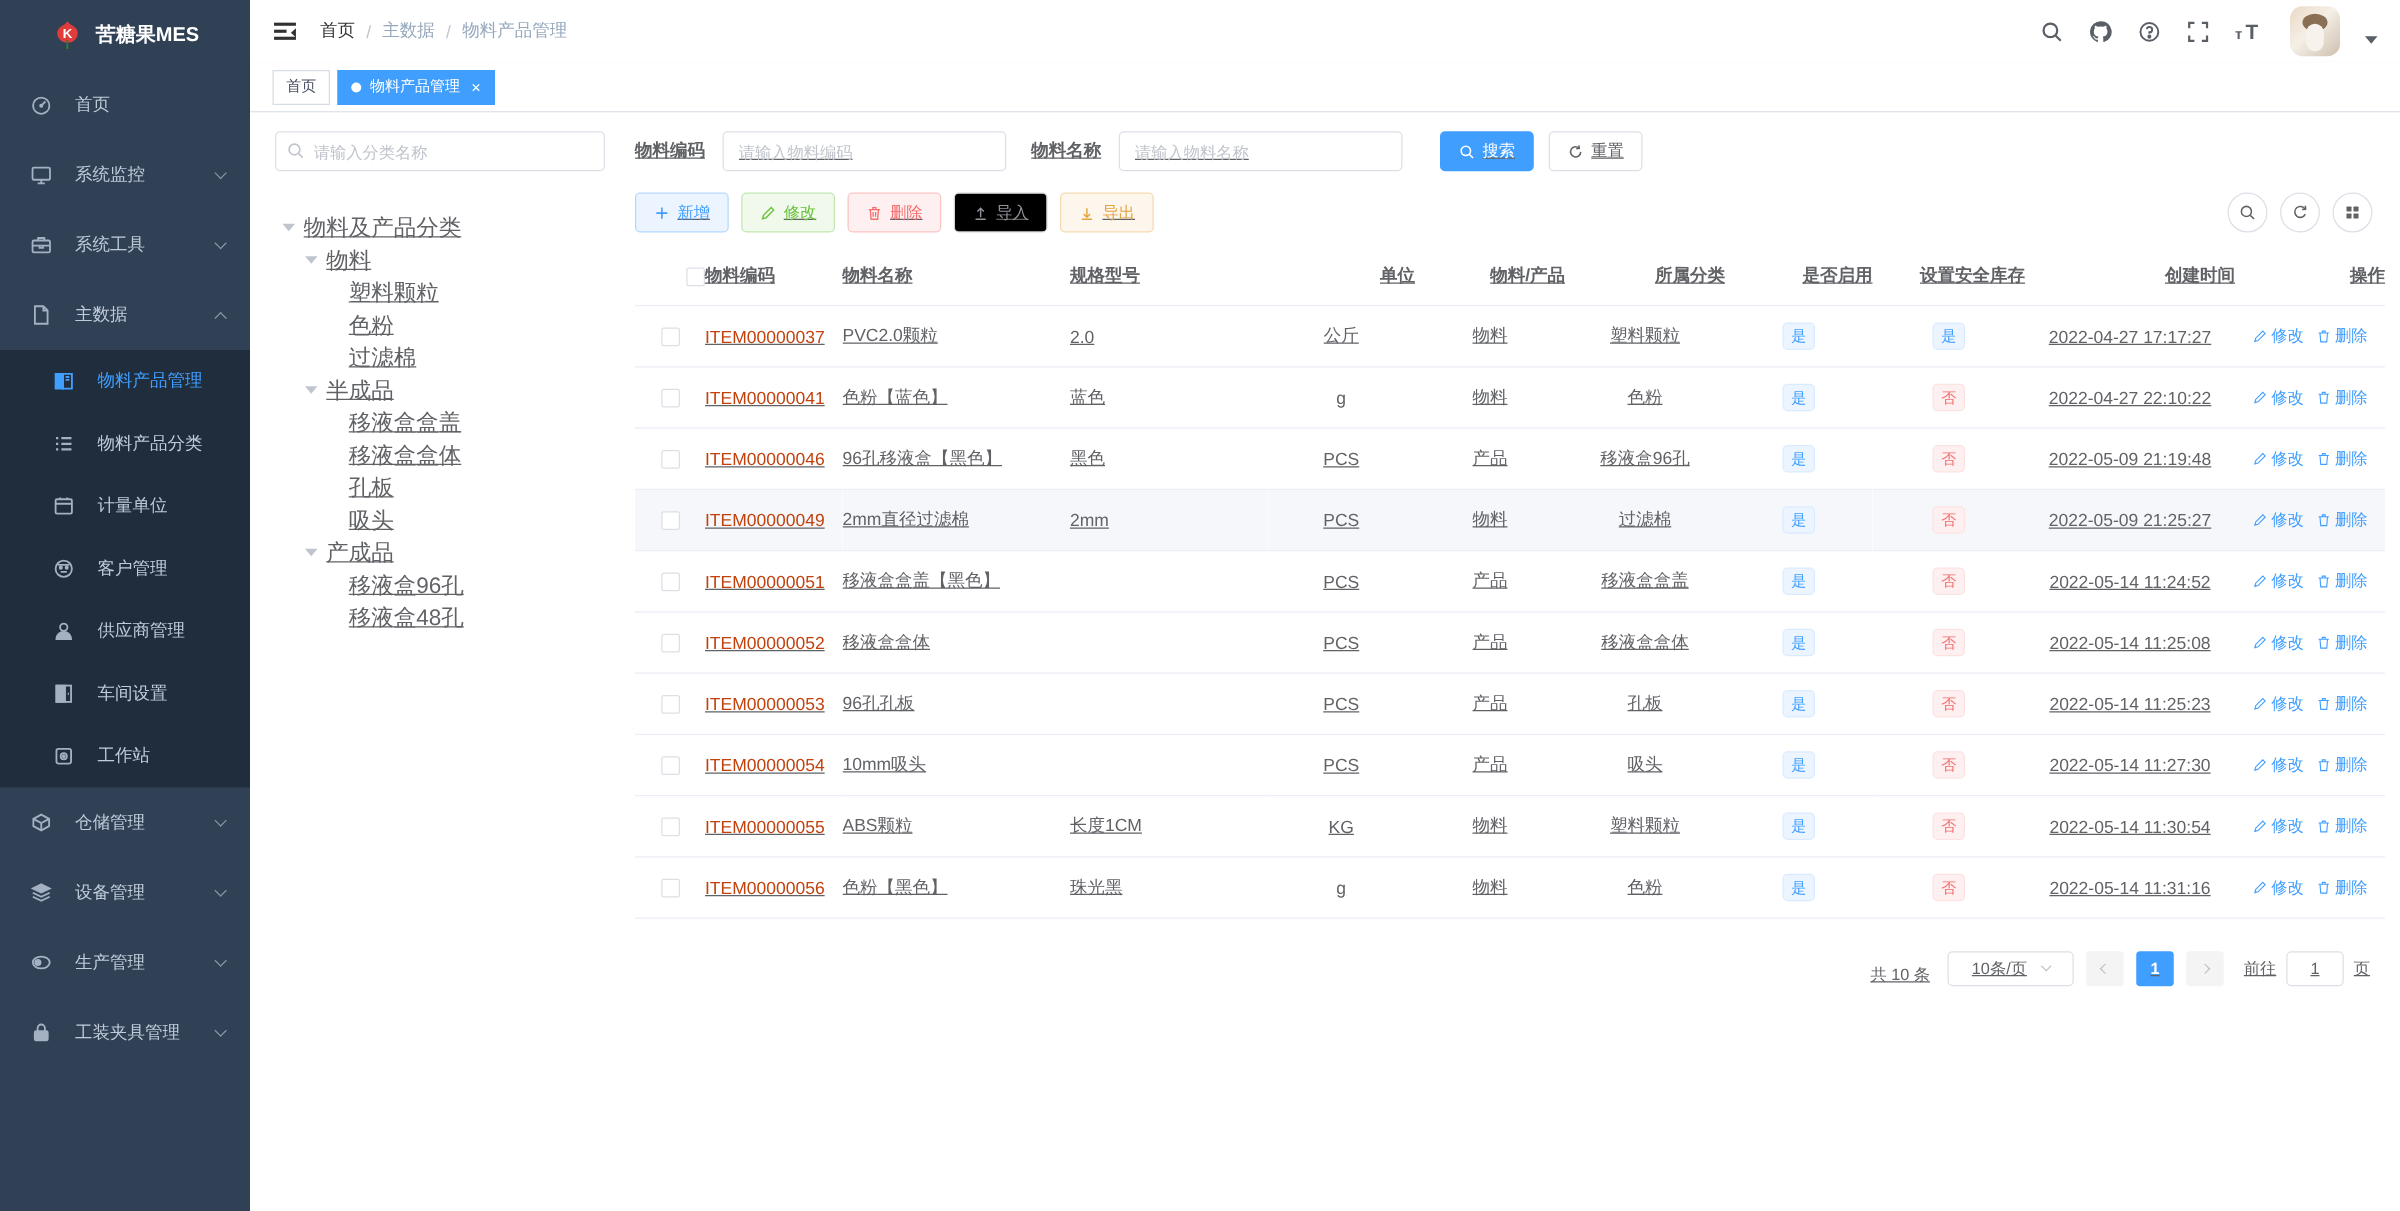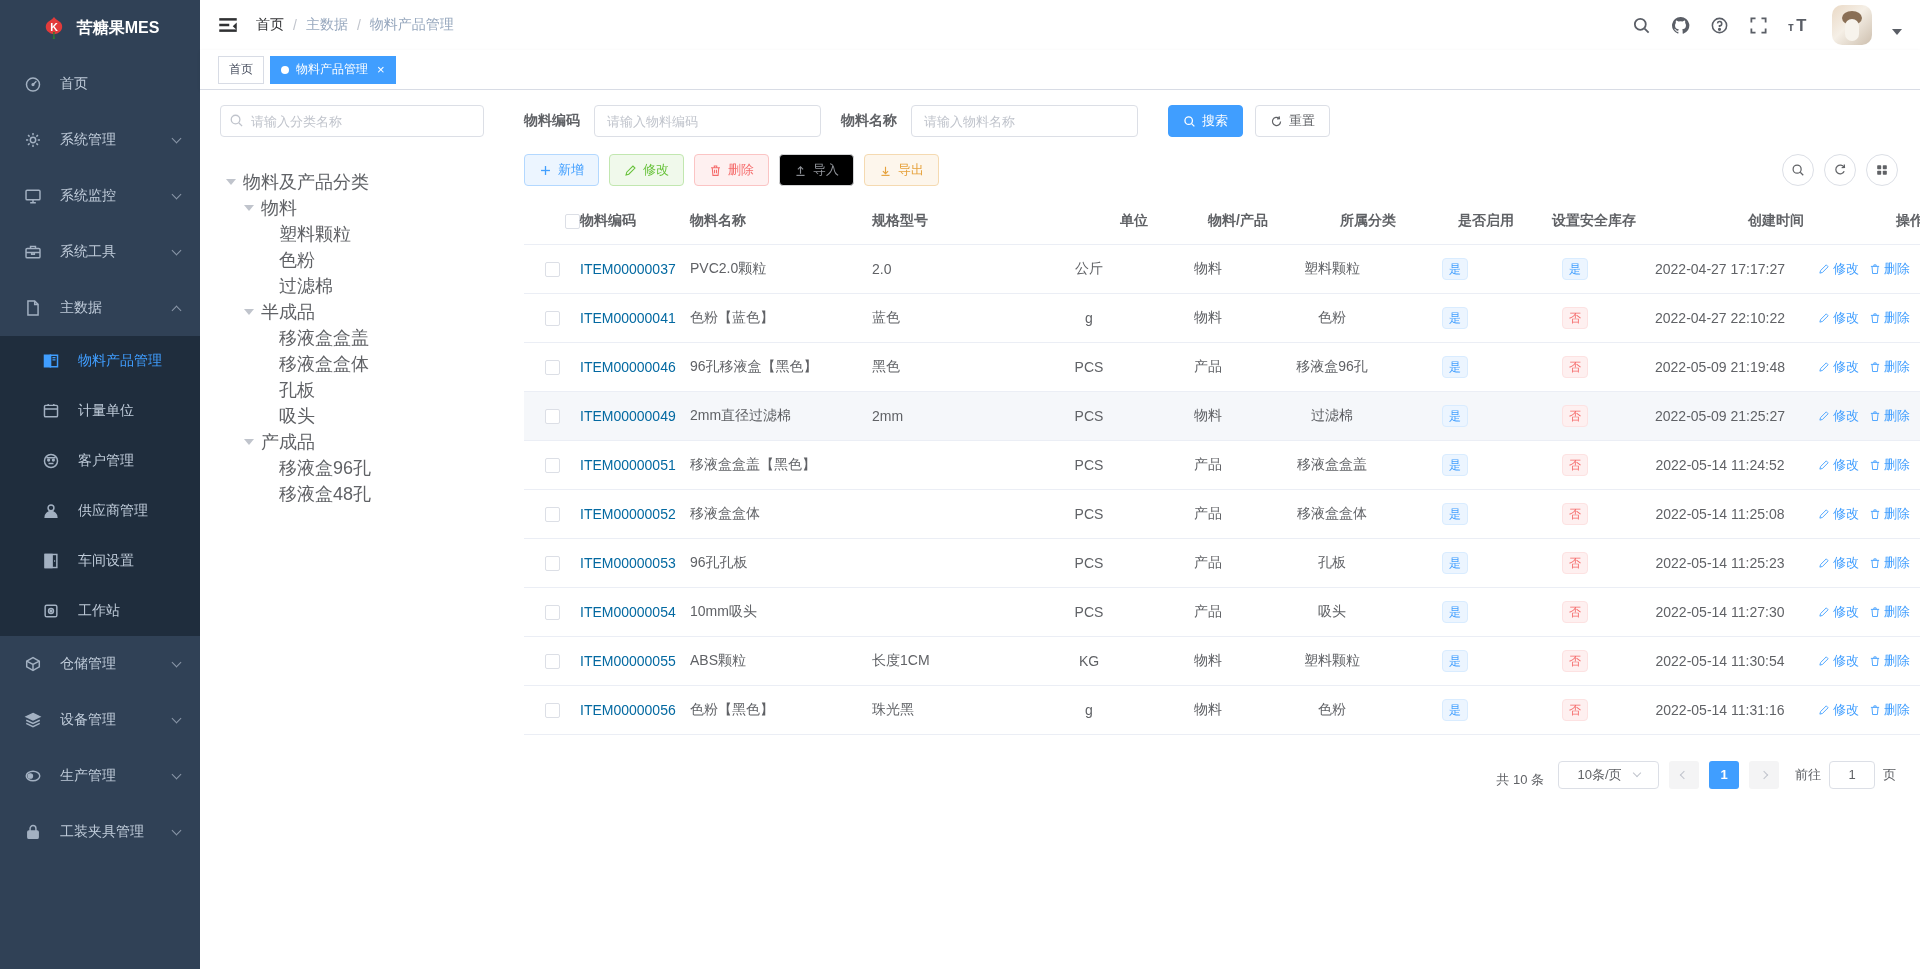--- a/index.html
+++ b/index.html
@@ -43,21 +43,21 @@
 
   .tabbar { height:40px; display:flex; align-items:center; gap:6px; padding:0 18px; background:#fff;
     border-bottom:1px solid #d8dce5; box-shadow:0 1px 3px rgba(0,21,41,.08); }
   .tab { height:28px; display:inline-flex; align-items:center; gap:7px; padding:0 10px; border:1px solid #d8dce5;
     background:#fff; color:#495060; font-size:12px; cursor:pointer; }
   .tab.active { background:#409eff; border-color:#409eff; color:#fff; }
   .tab-dot { width:8px; height:8px; border-radius:50%; background:#fff; }
   .tab-close { font-size:13px; margin-left:2px; }
 
   
-  .content { flex:1; display:flex; gap:40px; padding:15px 22px 0 20px; background:#fff; min-height:0; }
+  .content { flex:1; display:flex; gap:24px; padding:15px 22px 0 20px; background:#fff; min-height:0;text-decoration:underline; }
   .left-col { width:264px; flex-shrink:0; }
   .tree-search { position:relative; }
   .tree-search input { width:100%; height:32px; border:1px solid #dcdfe6; border-radius:4px; padding:0 10px 0 30px; font-size:13px; color:#606266; outline:none; font-family:inherit; }
   .tree-search input::placeholder { color:#c0c4cc; }
   .tree-search .icon { position:absolute; left:9px; top:8px; width:15px; height:15px; color:#c0c4cc; }
   .tree { margin-top:32px; }
   .tree-node { height:26px; display:flex; align-items:center; font-size:18px; color:#606266; cursor:pointer; }
   .tree-caret { width:0; height:0; border-left:5px solid transparent; border-right:5px solid transparent; border-top:6px solid #c0c4cc; margin-right:7px; flex-shrink:0; }
   .tree-caret.leaf { border:none; width:10px; height:1px; margin-right:7px; }
 
@@ -83,21 +83,21 @@
 
   table.grid { margin-top:12px; width:100%; border-collapse:collapse; table-layout:fixed; }
   .grid th { height:46px; font-size:14px; font-weight:bold; color:#606266; border-bottom:1px solid #ebeef5; text-align:right; }
   .grid td { height:49px; font-size:14px; color:#606266; border-bottom:1px solid #ebeef5; text-align:center; overflow:hidden; white-space:nowrap; }
   .grid tr.hover td { background:#f5f7fa; }
   .grid th.al, .grid td.al { text-align:left; }
   .col-check { width:56px; } .col-code { width:110px; } .col-name { width:182px; } .col-spec { width:158px; }
   .col-unit { width:118px; } .col-type { width:120px; } .col-cat { width:128px; } .col-en { width:118px; }
   .col-safe { width:122px; } .col-date { width:168px; } .col-ops { width:120px; }
   .checkbox { width:15px; height:15px; border:1px solid #dcdfe6; border-radius:2px; display:inline-block; background:#fff; cursor:pointer; vertical-align:middle; }
-  .code-link { color:#0369a1; cursor:pointer; }
+  .code-link { color:#c2410c; cursor:pointer; }
   .badge { display:inline-block; min-width:24px; padding:4px 6px; border-radius:4px; font-size:12px; line-height:1; }
   .badge-yes { background:#ecf5ff; border:1px solid #d9ecff; color:#409eff; }
   .badge-no  { background:#fef0f0; border:1px solid #fde2e2; color:#f56c6c; }
   .op-link { color:#409eff; font-size:13px; cursor:pointer; display:inline-flex; align-items:center; gap:3px; }
   .op-link .icon { width:12px; height:12px; }
   .op-link + .op-link { margin-left:10px; }
 
   .pagination { margin-top:26px; display:flex; justify-content:flex-end; align-items:flex-end; gap:10px; font-size:13px; color:#606266; padding-right:2px; }
   .pg-total { margin-right:4px; }
   .pg-select { width:101px; height:28px; border:1px solid #dcdfe6; border-radius:4px; display:flex; align-items:center; justify-content:center; gap:12px; color:#606266; cursor:pointer; background:#fff; }
@@ -132,30 +132,20 @@
               <circle cx="8" cy="8.5" r="5.8"></circle>
               <line x1="8" y1="8.5" x2="11" y2="5.5"></line>
               <circle cx="8" cy="8.5" r="0.8" fill="currentColor"></circle>
             </svg>
           </span>
           <span>首页</span>
         </div>
         <div class="menu-item">
           <span class="icon">
             <svg viewBox="0 0 16 16" fill="none" stroke="currentColor" stroke-width="1.3">
-              <circle cx="8" cy="8" r="2.4"></circle>
-              <path d="M8 1.8v2M8 12.2v2M1.8 8h2M12.2 8h2M3.6 3.6l1.4 1.4M11 11l1.4 1.4M12.4 3.6L11 5M5 11l-1.4 1.4"></path>
-            </svg>
-          </span>
-          <span>系统管理</span>
-          <span class="chev "></span>
-        </div>
-        <div class="menu-item">
-          <span class="icon">
-            <svg viewBox="0 0 16 16" fill="none" stroke="currentColor" stroke-width="1.3">
               <rect x="1.8" y="2.8" width="12.4" height="8.6" rx="1"></rect>
               <path d="M5.5 14h5M8 11.4V14"></path>
             </svg>
           </span>
           <span>系统监控</span>
           <span class="chev "></span>
         </div>
         <div class="menu-item">
           <span class="icon">
             <svg viewBox="0 0 16 16" fill="none" stroke="currentColor" stroke-width="1.3">
@@ -178,20 +168,28 @@
         </div>
         <div class="submenu">
           <div class="menu-item active">
             <span class="icon">
               <svg viewBox="0 0 16 16" fill="none" stroke="currentColor" stroke-width="1.3">
                 <path d="M2.2 2.8h5.3v10.4H2.2z" fill="currentColor"></path>
                 <path d="M7.5 2.8h6.3v10.4H7.5zM9.3 5h2.7M9.3 7h2.7"></path>
               </svg>
             </span>
             <span>物料产品管理</span>
+          </div>
+          <div class="menu-item ">
+            <span class="icon">
+              <svg viewBox="0 0 16 16" fill="none" stroke="currentColor" stroke-width="1.3">
+                <path d="M2.5 4h1.6M2.5 8h1.6M2.5 12h1.6M6.3 4h7.2M6.3 8h7.2M6.3 12h7.2" stroke-width="1.6"></path>
+              </svg>
+            </span>
+            <span>物料产品分类</span>
           </div>
           <div class="menu-item ">
             <span class="icon">
               <svg viewBox="0 0 16 16" fill="none" stroke="currentColor" stroke-width="1.3">
                 <rect x="2.2" y="3" width="11.6" height="10.2" rx="1"></rect>
                 <path d="M2.2 6.2h11.6M5.5 3V1.8M10.5 3V1.8"></path>
               </svg>
             </span>
             <span>计量单位</span>
           </div>

